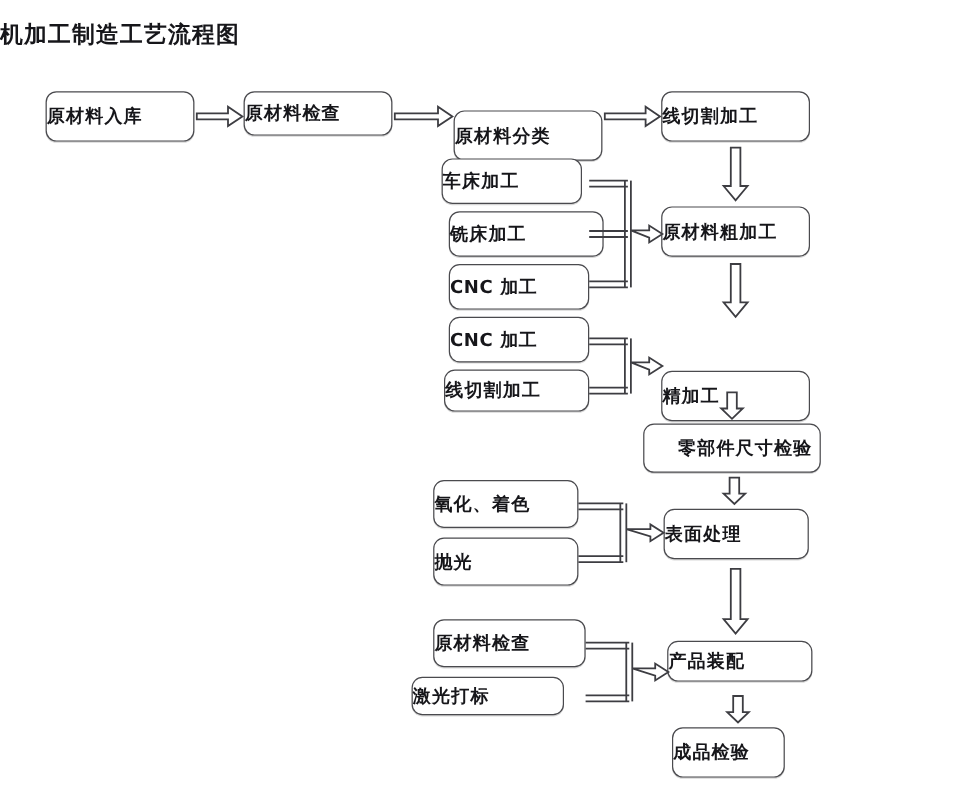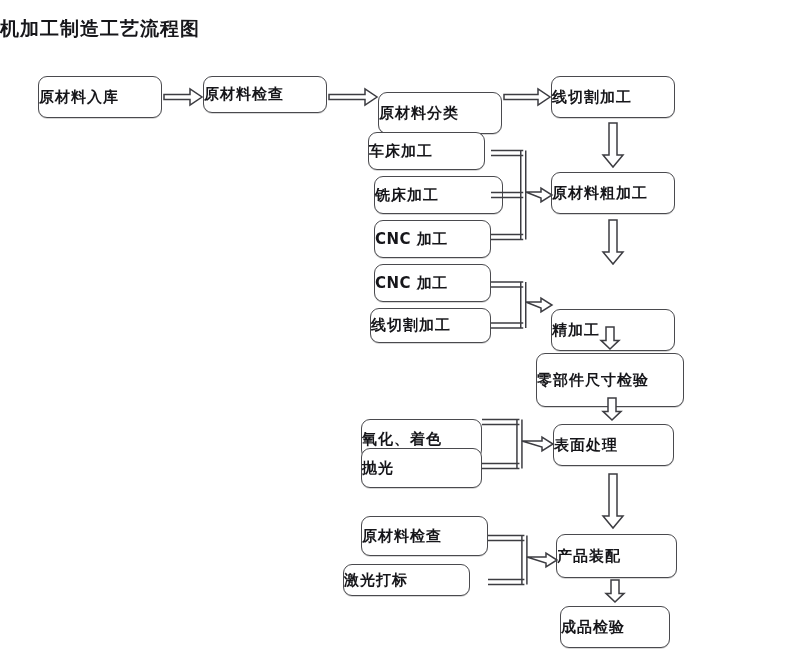--- a/index.html
+++ b/index.html
@@ -107,48 +107,48 @@
       </div>
       <div class="node latin" style="left: 374px; top: 220px; width: 117px; height: 38px;">
         <span>CNC 加工</span>
       </div>
       <div class="node latin" style="left: 374px; top: 264px; width: 117px; height: 38px;">
         <span>CNC 加工</span>
       </div>
       <div class="node" style="left: 370px; top: 308px; width: 121px; height: 35px;">
         <span>线切割加工</span>
       </div>
-      <div class="node" style="left: 361px; top: 400px; width: 121px; height: 40px; margin-top: 19px;">
+      <div class="node" style="left: 361px; top: 400px; width: 121px; height: 40px;">
         <span>氧化、着色</span>
       </div>
       <div class="node" style="left: 361px; top: 448px; width: 121px; height: 40px;">
         <span>抛光</span>
       </div>
       <div class="node" style="left: 361px; top: 516px; width: 127px; height: 40px;">
         <span>原材料检查</span>
       </div>
       <div class="node" style="left: 343px; top: 564px; width: 127px; height: 32px;">
         <span>激光打标</span>
       </div>
       <div class="node" style="left: 551px; top: 172px; width: 124px; height: 42px;">
         <span>原材料粗加工</span>
       </div>
       <div class="node" style="left: 551px; top: 281px; width: 124px; height: 42px; margin-top: 28px;">
         <span>精加工</span>
       </div>
-      <div class="node" style="left: 536px; top: 353px; width: 148px; height: 54px;">
+      <div class="node" style="left: 536px; top: 353px; width: 148px; height: 41px; padding-left: 28px;">
         <span>零部件尺寸检验</span>
       </div>
       <div class="node" style="left: 553px; top: 424px; width: 121px; height: 42px;">
         <span>表面处理</span>
       </div>
-      <div class="node" style="left: 556px; top: 534px; width: 121px; height: 44px;">
+      <div class="node" style="left: 556px; top: 534px; width: 121px; height: 34px;">
         <span>产品装配</span>
       </div>
-      <div class="node" style="left: 560px; top: 606px; width: 110px; height: 42px;">
+      <div class="node" style="left: 560px; top: 606px; width: 94px; height: 42px;">
         <span>成品检验</span>
       </div>
     </div>
   <div id="connectors-layer">
       <div class="arrow-h" style="left: 163px; top: 88px;">
         <svg width="40" height="18" viewBox="0 0 40 18">
           <path d="M1,6.5 L27,6.5 L27,1 L39,9 L27,17 L27,11.5 L1,11.5 Z" class="shape-stroke"></path>
         </svg>
       </div>
       <div class="arrow-h" style="left: 328px; top: 88px;">

